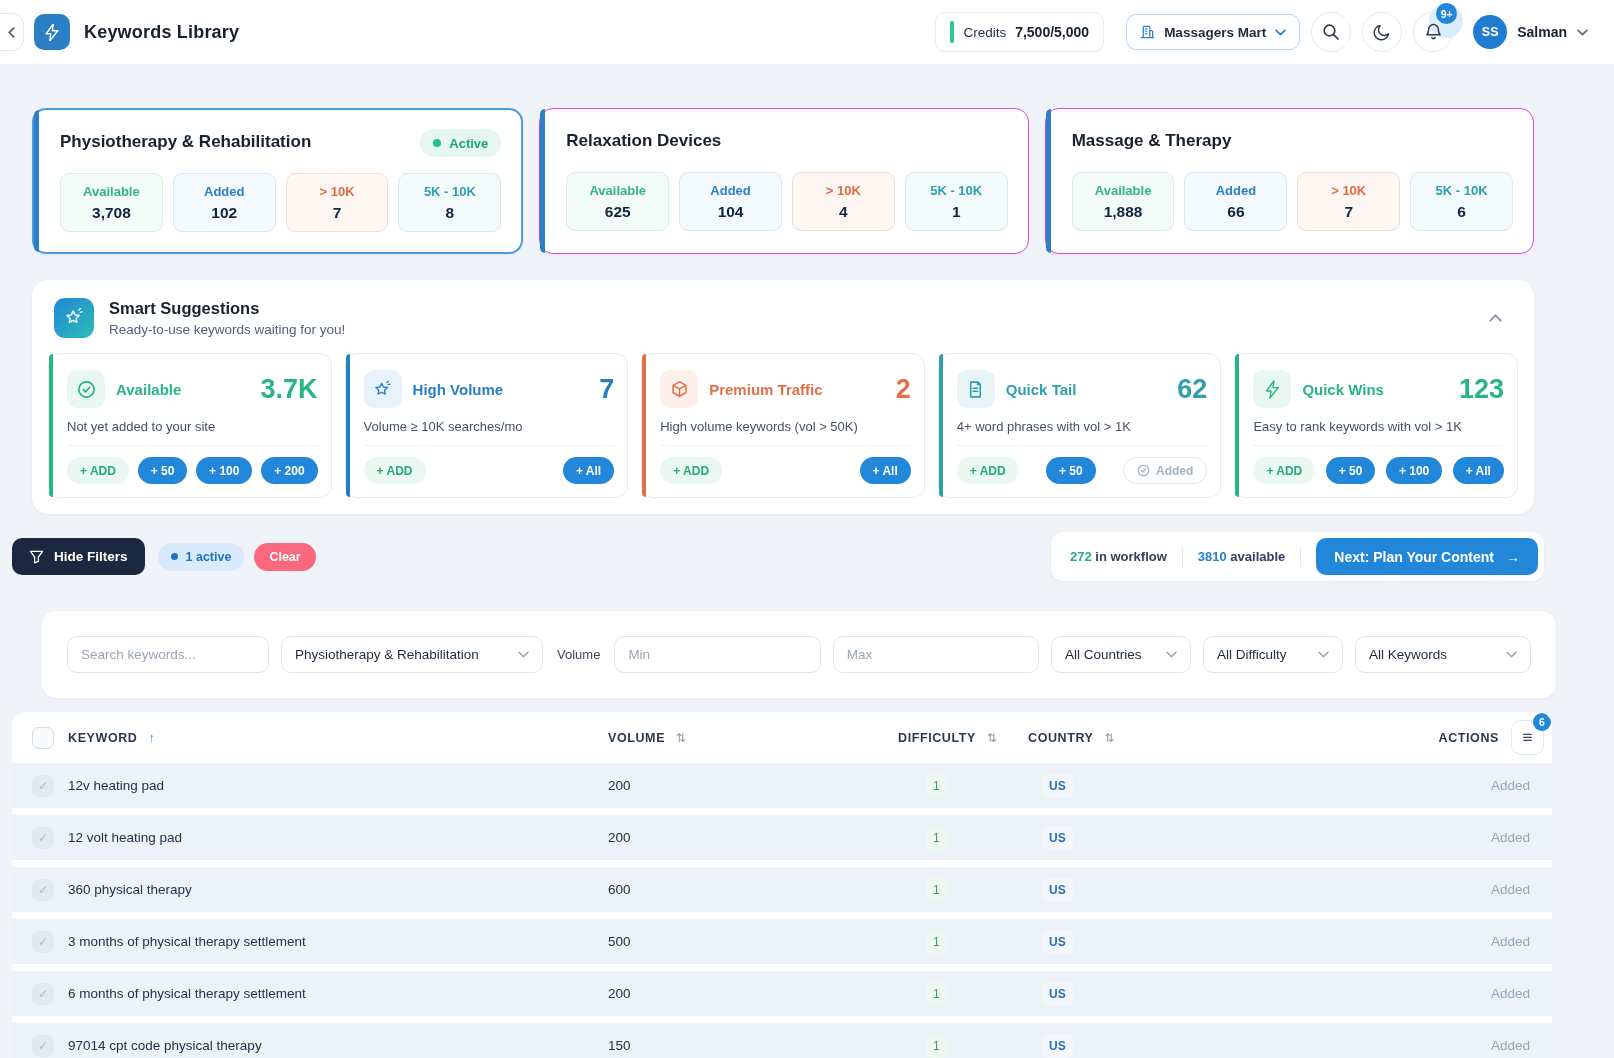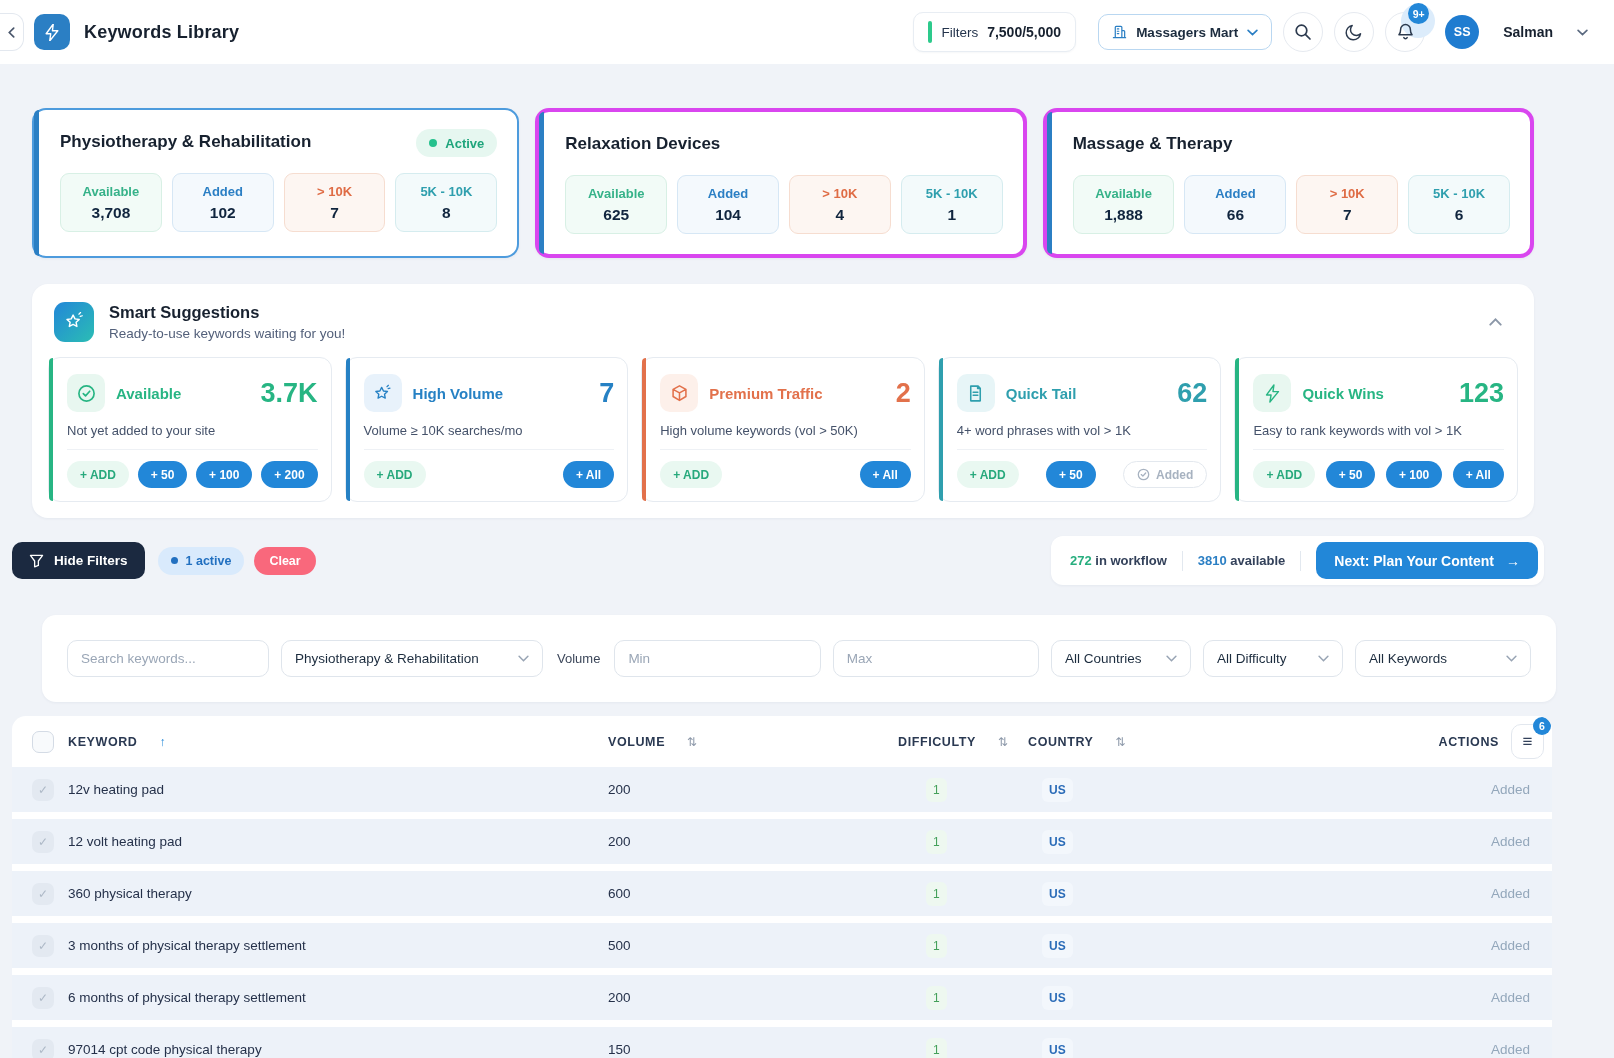--- a/index.html
+++ b/index.html
@@ -27,29 +27,29 @@
     align-items:center; margin-left:22px; color:#2b7fc4; cursor:pointer; background:#fff; }
   .org .org-name { font-size:13.5px; font-weight:bold; color:#1c2c3e; }
   .icon-circle { width:40px; height:40px; border-radius:50%; border:1px solid #e6eaf0; display:flex;
     align-items:center; justify-content:center; color:#2c3a4e; background:#fff; margin-left:11px;
     position:relative; cursor:pointer; }
   .halo { position:absolute; top:-9px; right:-11px; width:34px; height:34px; border-radius:50%; background:#dcecfb; z-index:0; }
   .bell-svg { position:relative; z-index:1; }
   .notif-badge { position:absolute; top:-10px; right:-5px; min-width:21px; height:21px; border-radius:11px;
     background:#2287d8; color:#fff; font-size:10.5px; font-weight:bold; display:flex; align-items:center;
     justify-content:center; z-index:2; padding:0 4px; }
-  .user { display:flex; align-items:center; gap:24px; margin-left:20px; cursor:pointer; }
+  .user { display:flex; align-items:center; gap:10px; margin-left:20px; cursor:pointer; }
   .avatar { width:34px; height:34px; border-radius:50%; background:#1f7cd0; color:#fff; font-size:12.5px;
     font-weight:bold; display:flex; align-items:center; justify-content:center; }
   .user-name { font-size:14px; font-weight:bold; color:#17212f; }
   .chev { color:#5b6a80; }
 
   
   .cards-row { display:flex; gap:16px; margin:44px 80px 0 32px; }
-  .proj-card { flex:1; background:#fff; border:4px solid #d946ef; border-radius:14px; position:relative;
+  .proj-card { flex:1; background:#fff; border:1px solid #d946ef; border-radius:14px; position:relative;
     padding:19px 20px 20px 26px; box-shadow:0 1px 3px rgba(20,40,80,.05); cursor:pointer; }
   .proj-card.selected { border:2px solid #4d9bdd; }
   .proj-card::before { content:""; position:absolute; left:0; top:0; bottom:0; width:5px; background:#2b7fc4;
     border-radius:14px 0 0 14px; }
   .proj-head { display:flex; justify-content:space-between; align-items:flex-start; min-height:28px; }
   .proj-name { font-size:17px; font-weight:bold; color:#17212f; padding-top:3px; }
   .active-badge { display:flex; gap:8px; align-items:center; background:#e6f7f0; border-radius:15px;
     height:28px; padding:0 13px; font-size:13px; color:#1fa57c; font-weight:bold; }
   .dot-g { width:8px; height:8px; border-radius:50%; background:#25c18d; }
   .stats { display:flex; gap:10px; margin-top:16px; }
@@ -125,21 +125,21 @@
   .sel .chev { color:#98a4b4; }
   .w-search { width:202px; } .w-project { width:262px; }
   .vol-lbl { font-size:13px; color:#3c475a; margin:0 2px; }
   .w-min, .w-max { flex:1; }
   .w-country { width:140px; } .w-diff { width:140px; } .w-kw { width:176px; }
 
   
   .table-wrap { background:#fff; border-radius:14px 14px 0 0; margin:14px 62px 0 12px; height:402px; overflow:hidden; }
   .tgrid { display:grid; grid-template-columns:56px 540px 290px 130px 330px 1fr; align-items:center; }
   .thead { height:51px; }
-  .th { font-size:12.5px; font-weight:bold; color:#2a3952; letter-spacing:.6px; display:flex; align-items:center; gap:22px;text-align:center; }
+  .th { font-size:12.5px; font-weight:bold; color:#2a3952; letter-spacing:.6px; display:flex; align-items:center; gap:11px;text-align:center; }
   .sort { color:#8b97a8; font-weight:normal; font-size:12px; }
   .sort-up { color:#2287d8; font-weight:bold; }
   .cb { width:22px; height:22px; border-radius:7px; margin-left:20px; display:flex; align-items:center;
     justify-content:center; font-size:12px; cursor:pointer; }
   .cb.head { border:1.5px solid #d4dbe5; background:#f8fafc; color:transparent; }
   .cb.row { background:#e3e9f1; color:#aeb9c7; }
   .actions-head { display:flex; align-items:center; justify-content:flex-end; gap:12px; padding-right:8px; }
   .menu-btn { width:33px; height:35px; border:1px solid #e2e7ee; border-radius:10px; display:flex;
     align-items:center; justify-content:center; font-size:17px; color:#33415a; position:relative;
     background:#fff; cursor:pointer; }
@@ -166,21 +166,21 @@
   <div class="logo">
     <svg width="14" height="17" viewBox="0 0 12 16">
         <path d="M7.2 0 L0.5 9.2 H4.8 L3.8 16 L11.5 6.4 H6.4 Z" fill="none" stroke="#fff" stroke-width="1.3" stroke-linejoin="round"></path>
       </svg>
   </div>
   <h1 class="page-title">Keywords Library</h1>
   <div class="spacer"></div>
 
   <div class="credits">
     <span class="bar"></span>
-    <span class="lbl">Filters</span>
+    <span class="lbl">Credits</span>
     <span class="val">7,500/5,000</span>
   </div>
 
   <div class="org">
     <svg width="15" height="16" viewBox="0 0 16 16">
         <path d="M3.5 14 V3 a1 1 0 0 1 1-1 h5 a1 1 0 0 1 1 1 v11 M10.5 6.5 h2 a1 1 0 0 1 1 1 V14 M1.5 14 h13 M5.7 4.7 h1.5 M5.7 7.2 h1.5 M5.7 9.7 h1.5" fill="none" stroke="currentColor" stroke-width="1.3" stroke-linecap="round"></path>
       </svg>
     <span class="org-name">Massagers Mart</span>
     <svg class="chev" width="11" height="7" viewBox="0 0 10 6">
         <path d="M1 1 L5 5 L9 1" fill="none" stroke="#2b7fc4" stroke-width="1.5" stroke-linecap="round"></path>

